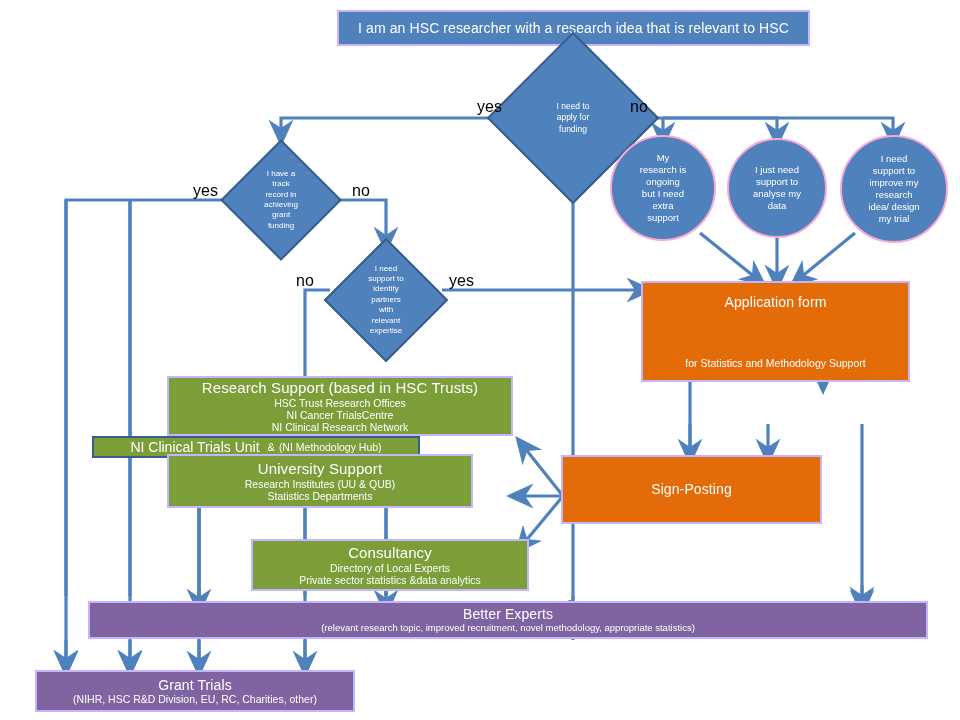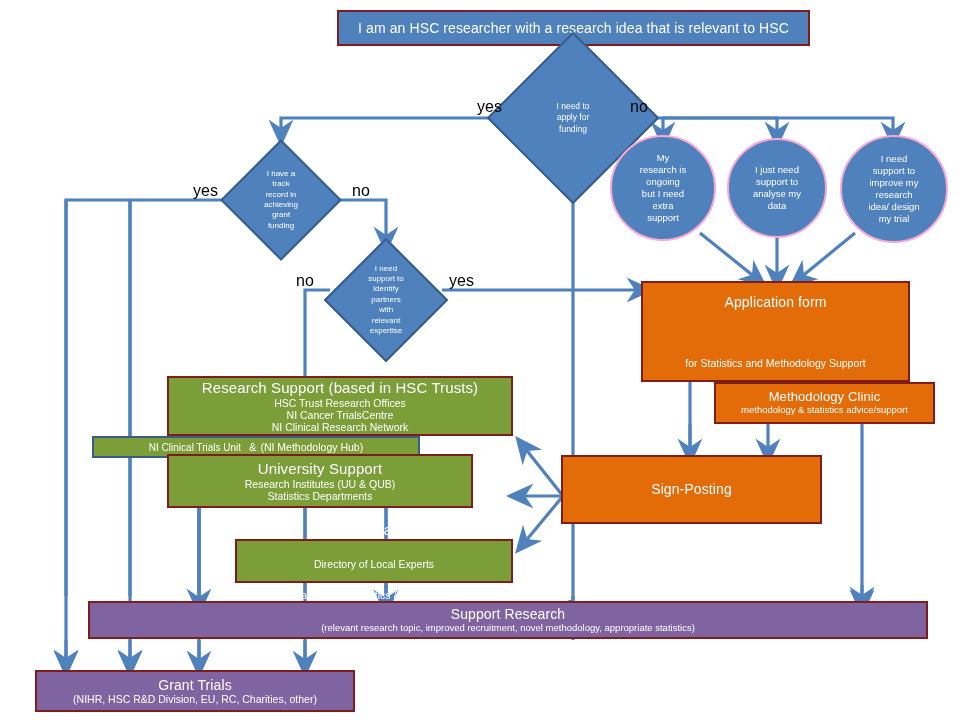--- a/index.html
+++ b/index.html
@@ -29,21 +29,21 @@
     display: flex;
     flex-direction: column;
     align-items: center;
     justify-content: center;
     text-align: center;
     color: #ffffff;
     line-height: 1.15;
   }
   
   .rect {
-    border: 2px solid #7f1d1d;
+    border: 2px solid #c4b5fd;
   }
   .rect.blue   { background: #4f81bd; }
   .rect.orange { background: #e36c09; }
   .rect.green  { background: #7b9e39; margin-top: 12px; }
   .rect.purple { background: #8064a2; }
 
   .title {
     font-size: 14px;
     letter-spacing: 0.1px;
     white-space: nowrap;
@@ -112,21 +112,21 @@
   .ctu-row {
     position: absolute;
     box-sizing: border-box;
     border: 2px solid #385d8a;
     background: #7b9e39;
     display: flex;
     align-items: center;
     justify-content: center;
     color: #fff;
   }
-  .ctu-row .a { font-size: 10px; }
+  .ctu-row .a { font-size: 14px; }
   .ctu-row .amp { font-size: 11px; margin: 0 4px 0 8px; }
   .ctu-row .b { font-size: 10.5px; }
 </style>
 </head>
 <body>
 
 <div id="canvas">
 
   <svg id="arrows" viewBox="0 0 960 720">
     <defs>
@@ -260,24 +260,20 @@
 improve my
 research
 idea/ design
 my trial</div>
 
   <div class="node rect orange" style="left:641px; top:281px; width:269px; height:101px;gap:47px;">
     <span class="title">Application form</span>
     <span class="sub">for Statistics and Methodology Support</span>
   </div>
 
-  <div class="node rect orange" style="left:714px; top:382px; width:221px; height:42px;">
-    <span class="title sm">Methodology  Clinic</span>
-    <span class="sub tiny">methodology &amp; statistics advice/support</span>
-  </div>
 
   <div class="node rect orange" style="left:561px; top:455px; width:261px; height:69px;">
     <span class="title">Sign-Posting</span>
   </div>
 
   <div class="node rect green" style="left:167px; top:364px; width:346px; height:60px;">
     <span class="title" style="font-size:15px;">Research Support (based in HSC Trusts)</span>
     <span class="sub">HSC Trust Research Offices</span>
     <span class="sub">NI Cancer TrialsCentre</span>
     <span class="sub">NI Clinical Research Network</span>
@@ -288,28 +284,28 @@
     <span class="amp">&amp;</span>
     <span class="b">(NI Methodology Hub)</span>
   </div>
 
   <div class="node rect green" style="left:167px; top:442px; width:306px; height:54px;">
     <span class="title" style="font-size:15px;">University Support</span>
     <span class="sub">Research Institutes (UU &amp; QUB)</span>
     <span class="sub">Statistics Departments</span>
   </div>
 
-  <div class="node rect green" style="left:235px; top:527px; width:278px; height:44px;gap:19px;">
+  <div class="node rect green" style="left:251px; top:527px; width:278px; height:52px;">
     <span class="title" style="font-size:15px;">Consultancy</span>
     <span class="sub">Directory of Local Experts</span>
     <span class="sub">Private sector statistics &amp;data analytics</span>
   </div>
 
   <div class="node rect purple" style="left:88px; top:601px; width:840px; height:38px;">
-    <span class="title">Support Research</span>
+    <span class="title">Better Experts</span>
     <span class="sub tiny">(relevant research topic, improved recruitment, novel methodology, appropriate statistics)</span>
   </div>
 
   <div class="node rect purple" style="left:35px; top:670px; width:320px; height:42px;">
     <span class="title">Grant Trials</span>
     <span class="sub">(NIHR, HSC R&amp;D Division, EU, RC, Charities, other)</span>
   </div>
 
 </div>
 

